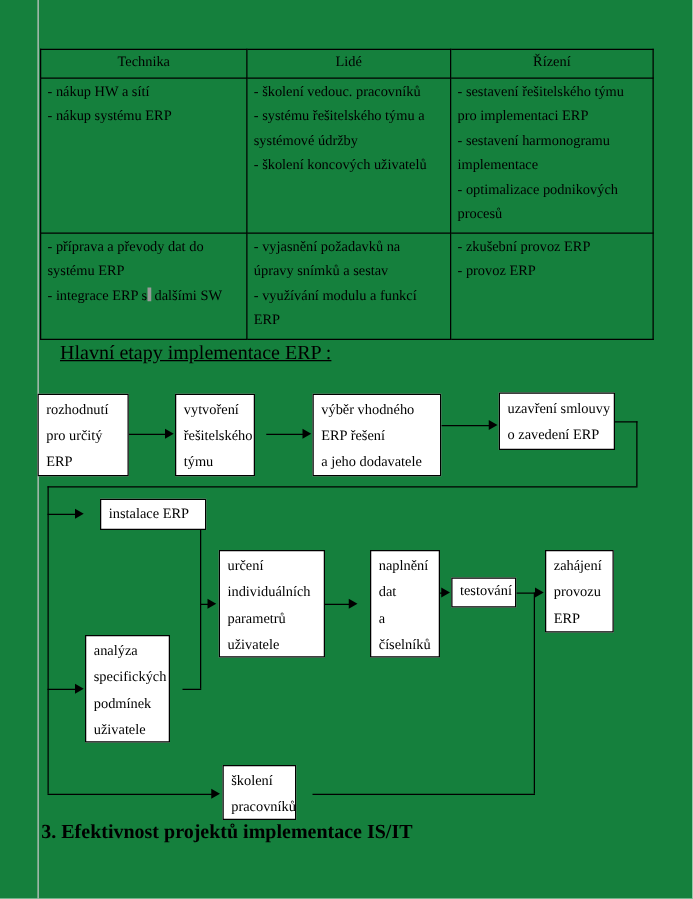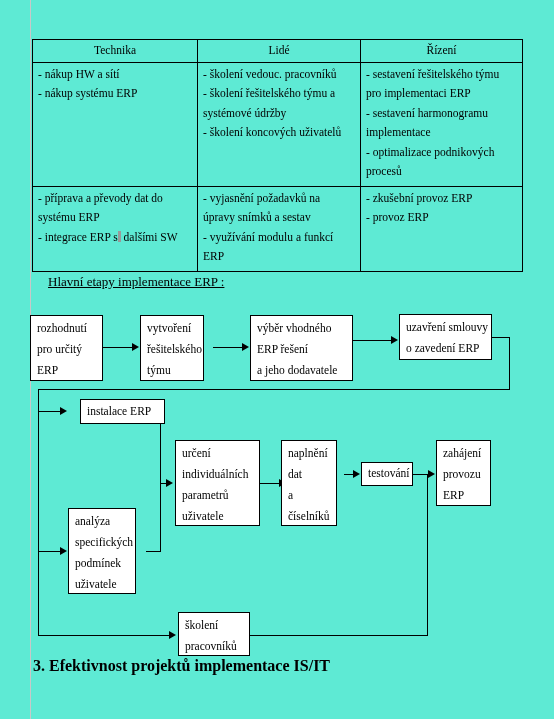--- a/index.html
+++ b/index.html
@@ -4,21 +4,21 @@
 <style>
   html, body {
     margin: 0;
     padding: 0;
     background: #ffffff;
   }
   #page {
     position: relative;
     width: 554px;
     height: 719px;
-    background: #5eead4;
+    background: #15803d;
     font-family: "Liberation Serif", "DejaVu Serif", serif;
     color: #000000;
     overflow: hidden;
   }
   
   .margin-guide {
     position: absolute;
     left: 30px;
     top: 0;
     width: 1px;
@@ -54,21 +54,21 @@
     height: 11px;
     background: #9a9a9a;
     vertical-align: -1px;
   }
 
   
   .flow-heading {
     position: absolute;
     left: 48px;
     top: 274px;
-    font-size: 13px;
+    font-size: 16px;
     text-decoration: underline;
     white-space: nowrap;
   }
 
   
   .diagram {
     position: absolute;
     left: 0;
     top: 0;
     width: 554px;
@@ -135,21 +135,21 @@
       </tr>
     </thead>
     <tbody>
       <tr>
         <td>
           <span class="cell-line">- nákup HW a sítí</span>
           <span class="cell-line">- nákup systému ERP</span>
         </td>
         <td>
           <span class="cell-line">- školení vedouc. pracovníků</span>
-          <span class="cell-line">- školení řešitelského týmu a</span>
+          <span class="cell-line">- systému řešitelského týmu a</span>
           <span class="cell-line">systémové údržby</span>
           <span class="cell-line">- školení koncových uživatelů</span>
         </td>
         <td>
           <span class="cell-line">- sestavení řešitelského týmu</span>
           <span class="cell-line">pro implementaci ERP</span>
           <span class="cell-line">- sestavení harmonogramu</span>
           <span class="cell-line">implementace</span>
           <span class="cell-line">- optimalizace podnikových</span>
           <span class="cell-line">procesů</span>
@@ -227,38 +227,38 @@
       <span>uživatele</span>
     </div>
 
     <div class="node" style="left:175px; top:440px; width:85px; height:86px;">
       <span>určení</span>
       <span>individuálních</span>
       <span>parametrů</span>
       <span>uživatele</span>
     </div>
 
-    <div class="node" style="left:281px; top:440px; width:56px; height:86px;">
+    <div class="node" style="left:296px; top:440px; width:56px; height:86px;">
       <span>naplnění</span>
       <span>dat</span>
       <span>a</span>
       <span>číselníků</span>
     </div>
 
     <div class="node" style="left:361px; top:462px; width:52px; height:24px; line-height:19px; padding-top:1px;">
       <span>testování</span>
     </div>
 
     <div class="node" style="left:436px; top:440px; width:55px; height:66px;">
       <span>zahájení</span>
       <span>provozu</span>
       <span>ERP</span>
     </div>
 
-    <div class="node" style="left:178px; top:612px; width:72px; height:44px;">
+    <div class="node" style="left:178px; top:612px; width:59px; height:44px;">
       <span>školení</span>
       <span>pracovníků</span>
     </div>
 
     <div class="ln lnh" style="left:38px; top:411px; width:23px;"></div>
     <div class="arrow" style="left:60px; top:407px;"></div>
 
     <div class="ln lnh" style="left:38px; top:551px; width:23px;"></div>
     <div class="arrow" style="left:60px; top:547px;"></div>
 

